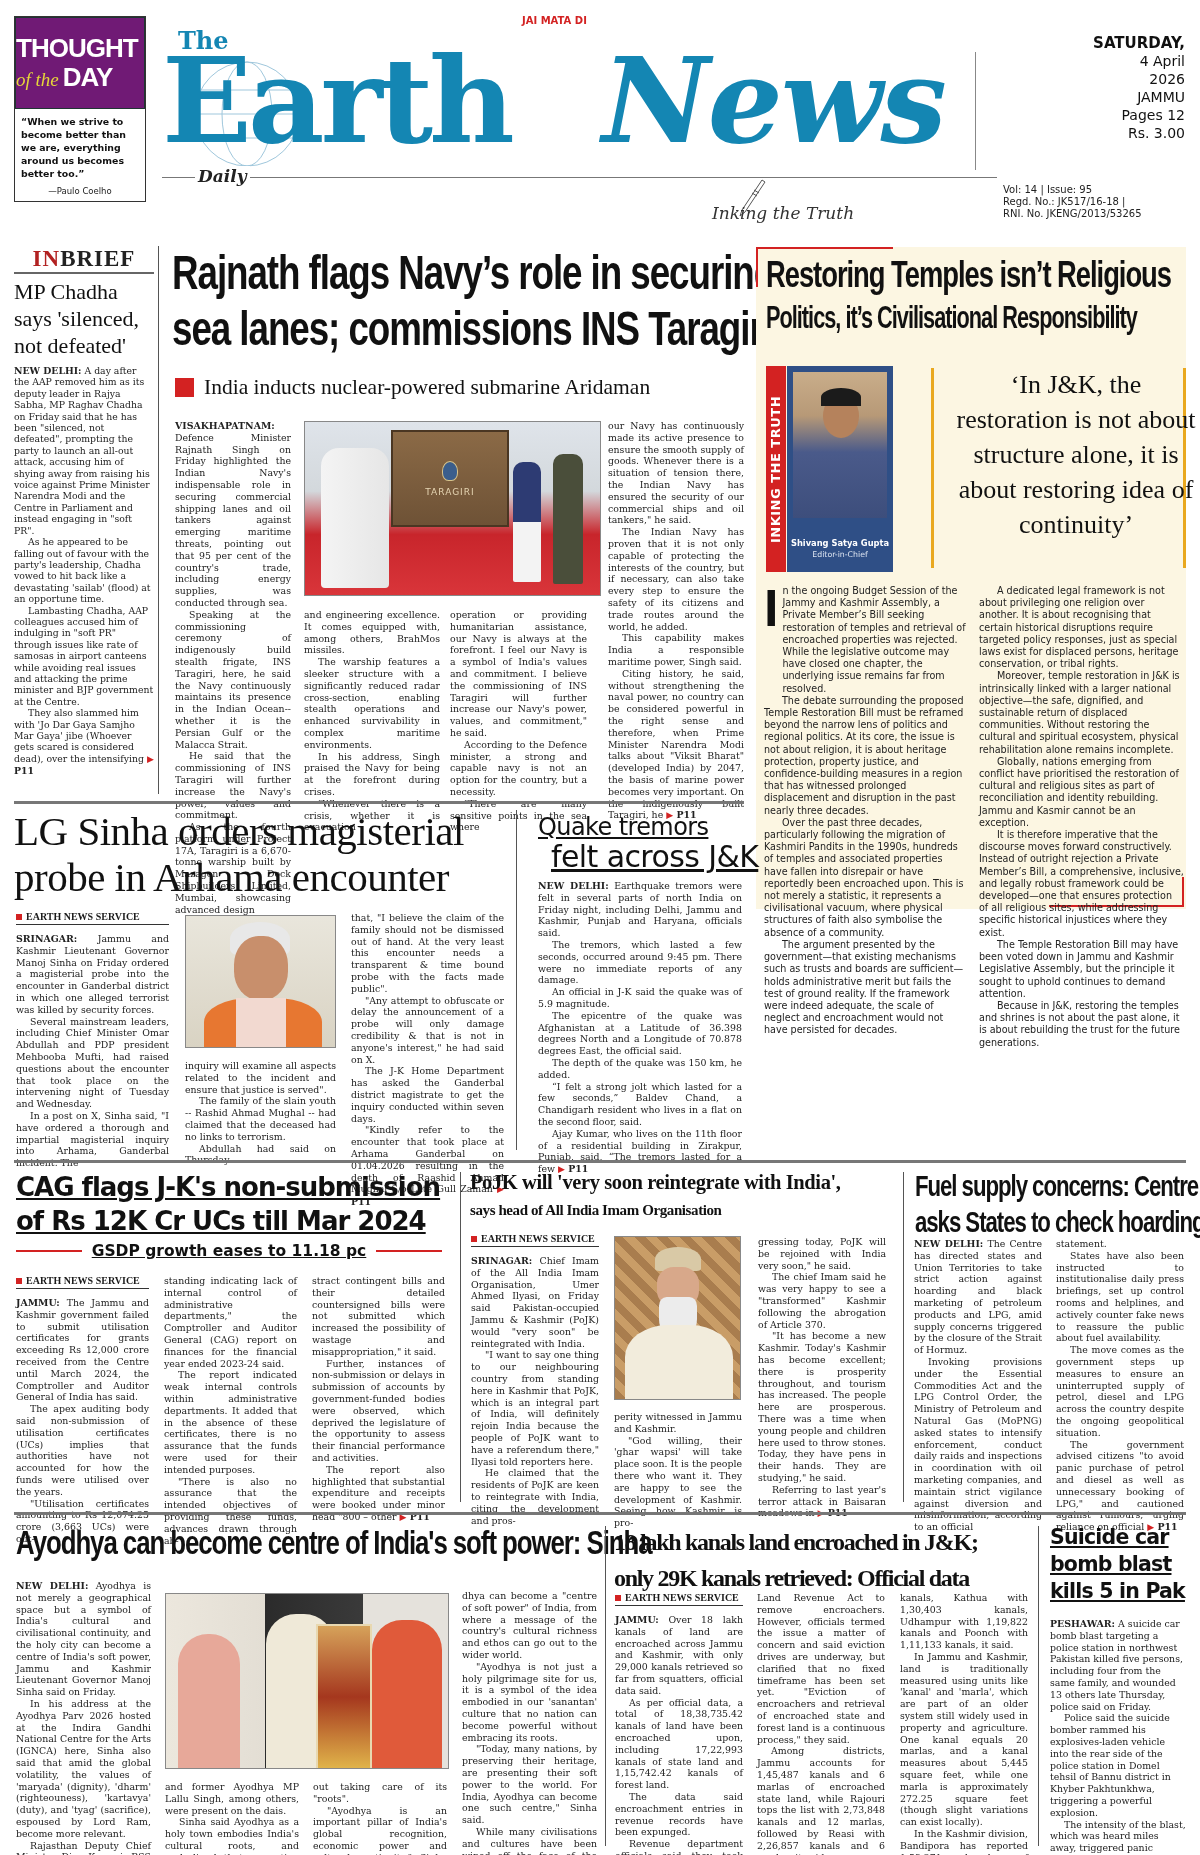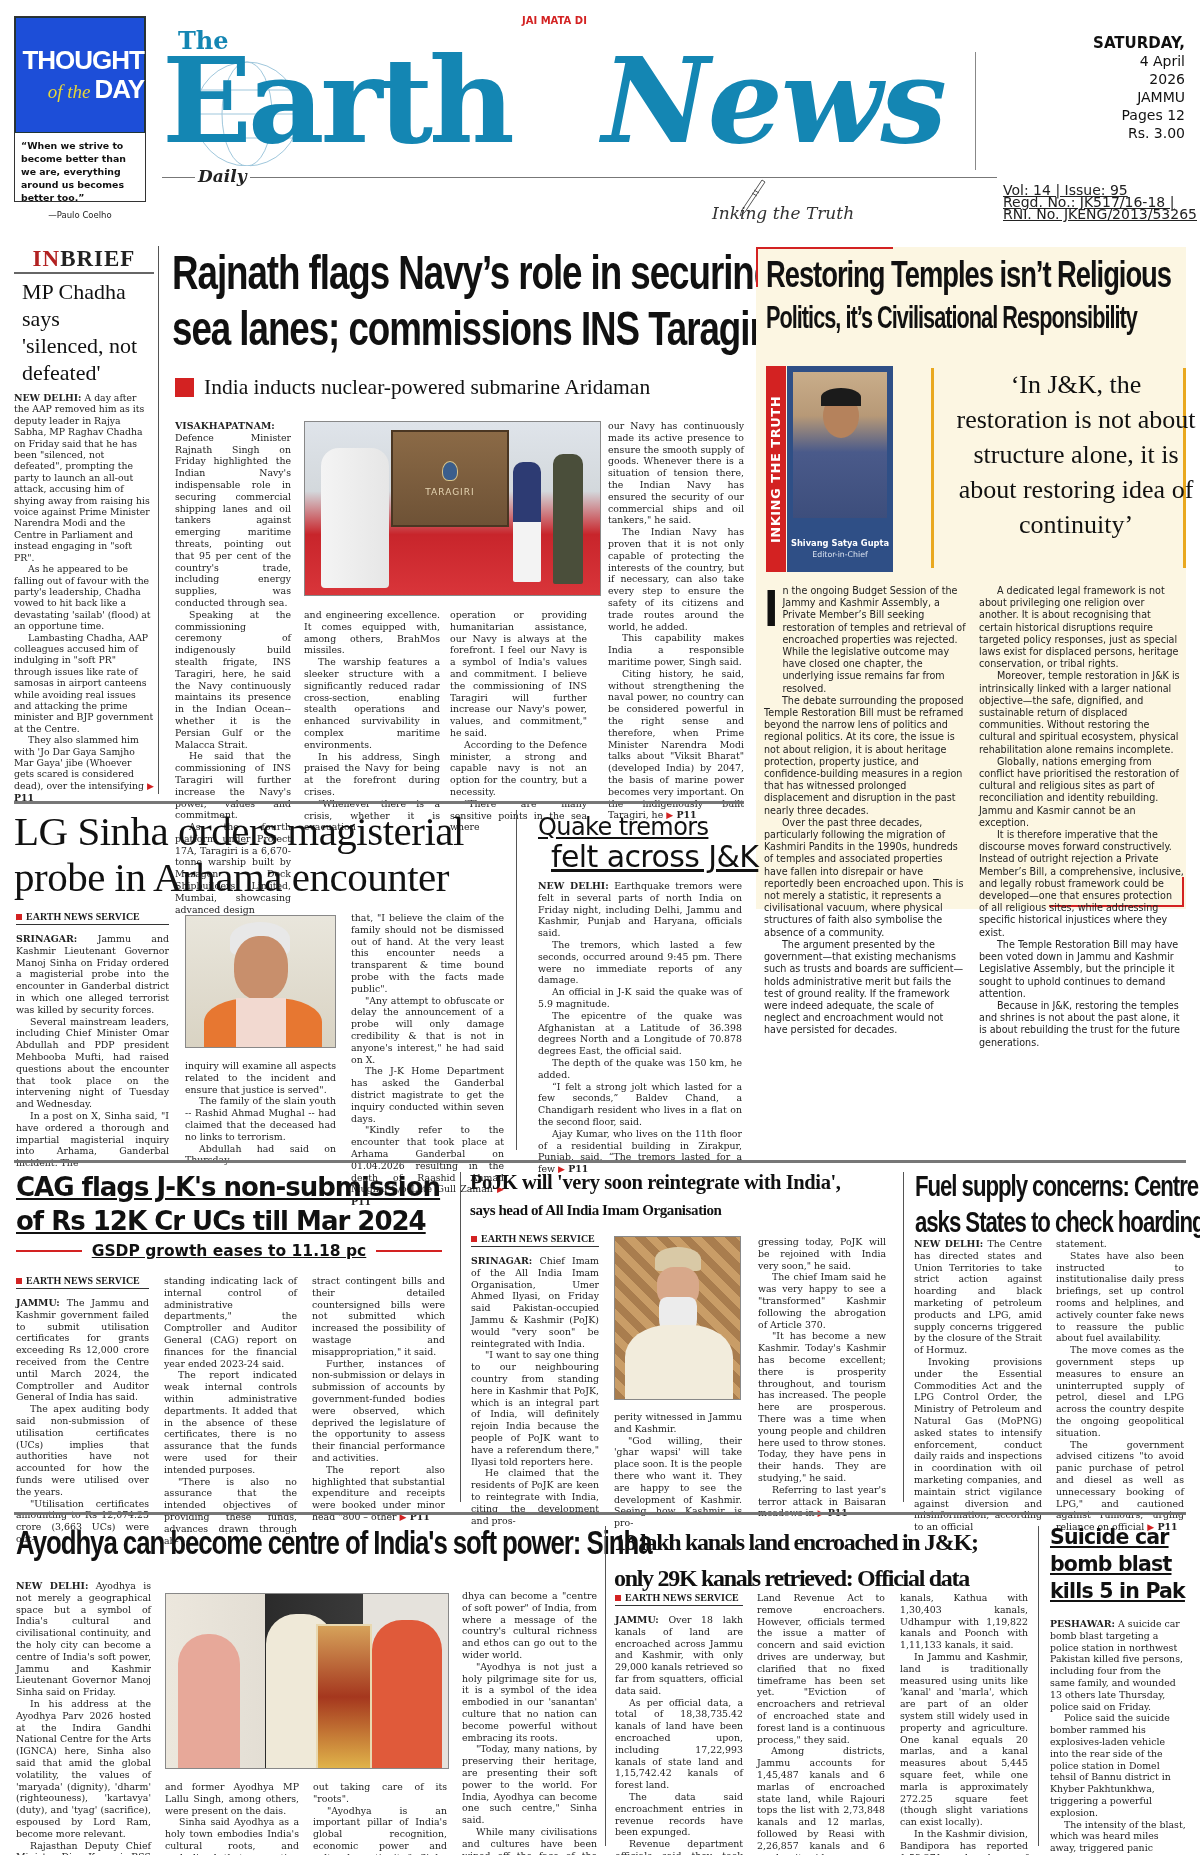--- a/index.html
+++ b/index.html
@@ -18,21 +18,21 @@
   .ens { font-family: "Liberation Serif", serif; font-weight: bold; font-size: 10px; border-bottom: 1.5px solid #333; padding-bottom: 2px; margin-bottom: 8px; display: flex; align-items: center; gap: 4px; white-space: nowrap; }
   .ens .sq { width: 6px; height: 6px; background: #d32222; display: inline-block; }
   .hrule { position: absolute; height: 3px; background: #777; }
   .vrule { position: absolute; width: 1px; background: #555; }
   .photo { position: absolute; border: 1px solid #888; overflow: hidden; }
 </style>
 </head>
 <body>
 
 <div class="abs" style="left:14px;top:16px;width:132px;height:186px;border:1px solid #333;">
-  <div style="height:116px;background:#1d4ed8;display:flex;flex-direction:column;align-items:flex-end;justify-content:center;border:1px solid #1f3533;">
+  <div style="height:92px;background:#701a75;display:flex;flex-direction:column;align-items:flex-start;justify-content:center;border:1px solid #1f3533;">
     <div style="font-family:'Liberation Sans',sans-serif;font-weight:bold;font-size:26px;color:#fff;letter-spacing:-1px;line-height:28px;">THOUGHT</div>
     <div style="display:flex;align-items:baseline;gap:4px;">
       <span style="font-family:'Liberation Serif',serif;font-style:italic;font-size:19px;color:#e5d53a;">of the</span>
       <span style="font-family:'Liberation Sans',sans-serif;font-weight:bold;font-size:26px;color:#fff;letter-spacing:-1px;">DAY</span>
     </div>
   </div>
   <div style="font-family:'DejaVu Sans',sans-serif;font-weight:bold;font-size:9.4px;line-height:13px;padding:6px 6px 2px;color:#111;">“When we strive to become better than we are, everything around us becomes better too.”</div>
   <div style="font-family:'DejaVu Sans',sans-serif;font-size:8.5px;text-align:center;color:#222;margin-top:4px;">—Paulo Coelho</div>
 </div>
 
@@ -60,31 +60,31 @@
 <div class="abs" style="left:712px;top:203px;font-family:'DejaVu Serif',serif;font-style:italic;font-size:17px;color:#333;">Inking the Truth</div>
 <div class="abs" style="left:975px;top:52px;width:1px;height:118px;background:#888;"></div>
 <div class="abs" style="left:985px;top:34px;width:200px;text-align:right;font-family:'DejaVu Sans',sans-serif;font-size:14px;line-height:18px;color:#111;">
   <div style="font-weight:bold;font-size:15px;">SATURDAY,</div>
   <div>4 April</div>
   <div>2026</div>
   <div>JAMMU</div>
   <div>Pages 12</div>
   <div>Rs. 3.00</div>
 </div>
-<div class="abs" style="left:1003px;top:184px;font-family:'DejaVu Sans',sans-serif;font-size:14px;line-height:12px;color:#222;text-decoration:underline;">
+<div class="abs" style="left:1003px;top:184px;font-family:'DejaVu Sans',sans-serif;font-size:10px;line-height:12px;color:#222;">
   <div>Vol: 14  |  Issue: 95</div>
   <div>Regd. No.:  JK517/16-18 |</div>
   <div>RNI. No. JKENG/2013/53265</div>
 </div>
 
 <div class="abs" style="left:14px;top:246px;width:140px;">
   <div style="font-family:'Liberation Serif',serif;font-weight:bold;font-size:23px;text-align:center;border-bottom:2px solid #666;line-height:26px;letter-spacing:1px;">
     <span style="color:#b22222;">IN</span><span style="color:#222;">BRIEF</span>
   </div>
-  <div style="font-family:'Liberation Serif',serif;font-size:22px;line-height:27px;color:#111;margin:4px 8px 6px;">MP Chadha says 'silenced, not defeated'</div>
+  <div style="font-family:'Liberation Serif',serif;font-size:22px;line-height:27px;color:#111;margin:4px 0 6px;">MP Chadha says 'silenced, not defeated'</div>
   <div class="body-txt" style="font-size:9.3px;line-height:11.4px;text-align:left;">
     <p><span class="dateline">NEW DELHI:</span> <span>A day after the AAP removed him as its deputy leader in Rajya Sabha, MP Raghav Chadha on Friday said that he has been "silenced, not defeated", prompting the party to launch an all-out attack, accusing him of shying away from raising his voice against Prime Minister Narendra Modi and the Centre in Parliament and instead engaging in "soft PR".</span></p>
     <p>As he appeared to be falling out of favour with the party's leadership, Chadha vowed to hit back like a devastating 'sailab' (flood) at an opportune time.</p>
     <p>Lambasting Chadha, AAP colleagues accused him of indulging in "soft PR" through issues like rate of samosas in airport canteens while avoiding real issues and attacking the prime minister and BJP government at the Centre.</p>
     <p><span>They also slammed him with 'Jo Dar Gaya Samjho Mar Gaya' jibe (Whoever gets scared is considered dead), over the intensifying</span> <span class="cont"><span class="tri">▶</span> <span>P11</span></span></p>
   </div>
 </div>
 <div class="vrule" style="left:158px;top:246px;height:548px;"></div>
 
 <div class="abs" style="left:172px;top:244px;width:570px;">

